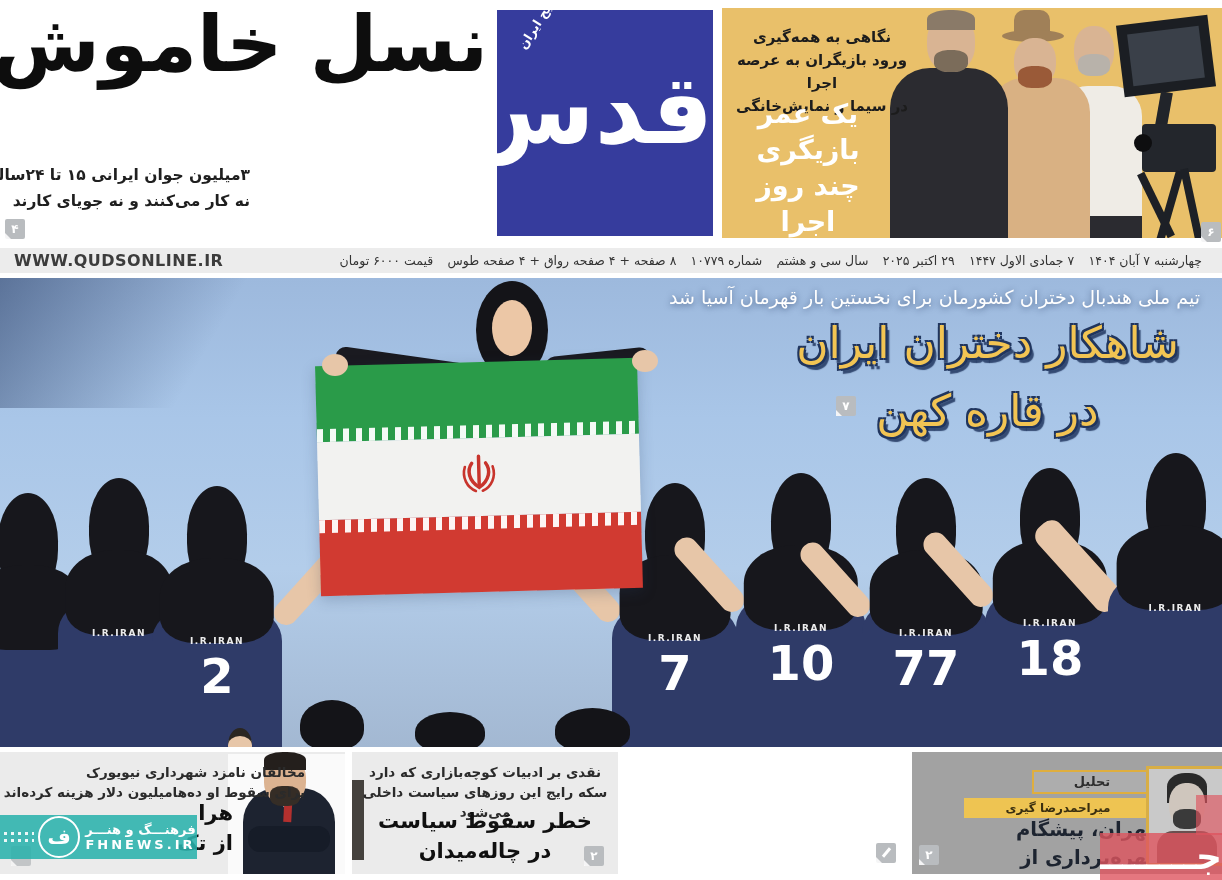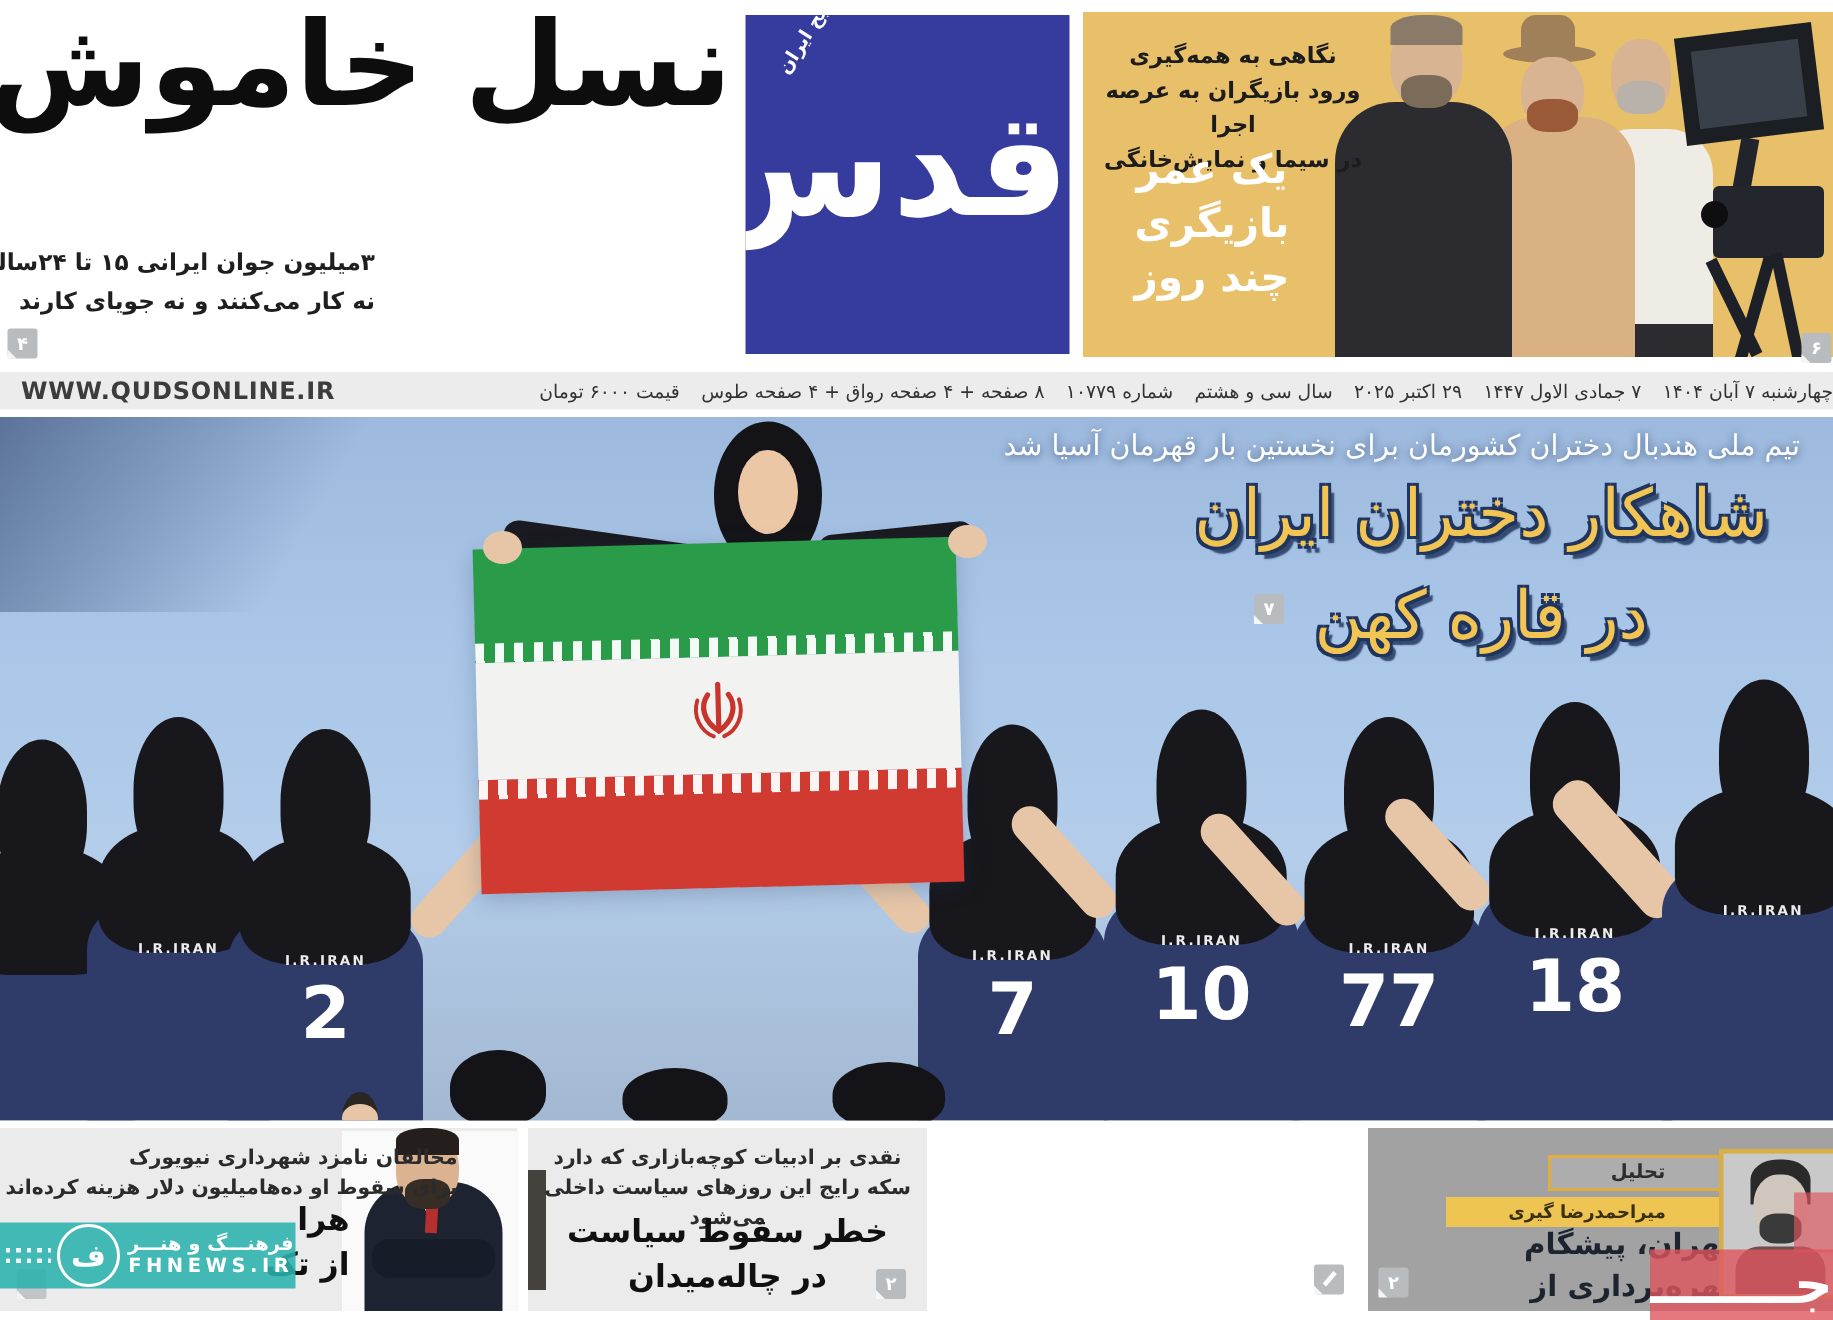--- a/index.html
+++ b/index.html
@@ -31,21 +31,21 @@
   .feat-kicker{position:absolute;left:8px;top:18px;width:184px;direction:rtl;text-align:center;
                font-size:15px;font-weight:bold;color:#1c1c1c;line-height:23px;}
   .feat-head{position:absolute;left:8px;top:88px;width:156px;direction:rtl;text-align:center;
              font-size:27px;font-weight:bold;color:#fff;line-height:36px;}
   .ph{position:absolute;}
 
   
   .datebar{position:absolute;left:0;top:248px;width:1222px;height:25px;background:#ececec;
            display:flex;align-items:center;justify-content:space-between;}
   .site{margin-left:14px;font-size:16px;font-weight:bold;color:#3c3c3c;letter-spacing:.5px;}
-  .dinfo{margin-right:0;direction:rtl;font-size:12.5px;color:#333;white-space:pre;}
+  .dinfo{margin-right:20px;direction:rtl;font-size:12.5px;color:#333;white-space:pre;}
 
   
   .photo{position:absolute;left:0;top:278px;width:1222px;height:469px;overflow:hidden;
          background:linear-gradient(180deg,#9db9dd 0%,#a9c6e8 30%,#b3cdea 62%,#a3b8d2 100%);}
   .arena{position:absolute;left:0;top:0;width:280px;height:130px;
          background:linear-gradient(120deg,rgba(38,58,98,.55),rgba(38,58,98,0) 70%);}
   .court-line{position:absolute;left:0;top:420px;width:210px;height:5px;background:rgba(255,255,255,.7);
               transform:rotate(2deg);}
   .lead-kicker{position:absolute;top:8px;right:22px;direction:rtl;color:#fff;font-size:19px;
                font-weight:normal;text-shadow:0 1px 6px rgba(25,45,85,.65);z-index:6;}
@@ -168,20 +168,21 @@
 
     <div class="feat-kicker">
       <div>نگاهی به همه‌گیری</div>
       <div>ورود بازیگران به عرصه اجرا</div>
       <div>در سیما و نمایش‌خانگی</div>
     </div>
     <div class="feat-head">
       <div>یک عمر</div>
       <div>بازیگری</div>
       <div>چند روز</div>
+      <div>اجرا</div>
     </div>
   </div>
   <div class="pref" style="left:1201px;top:222px;">۶</div>
 
   <div class="datebar">
     <div class="site">WWW.QUDSONLINE.IR</div>
     <div class="dinfo">چهارشنبه ۷ آبان ۱۴۰۴   ۷ جمادی الاول ۱۴۴۷   ۲۹ اکتبر ۲۰۲۵   سال سی و هشتم   شماره ۱۰۷۷۹   ۸ صفحه + ۴ صفحه رواق + ۴ صفحه طوس   قیمت ۶۰۰۰ تومان</div>
   </div>
 
   <div class="photo">

